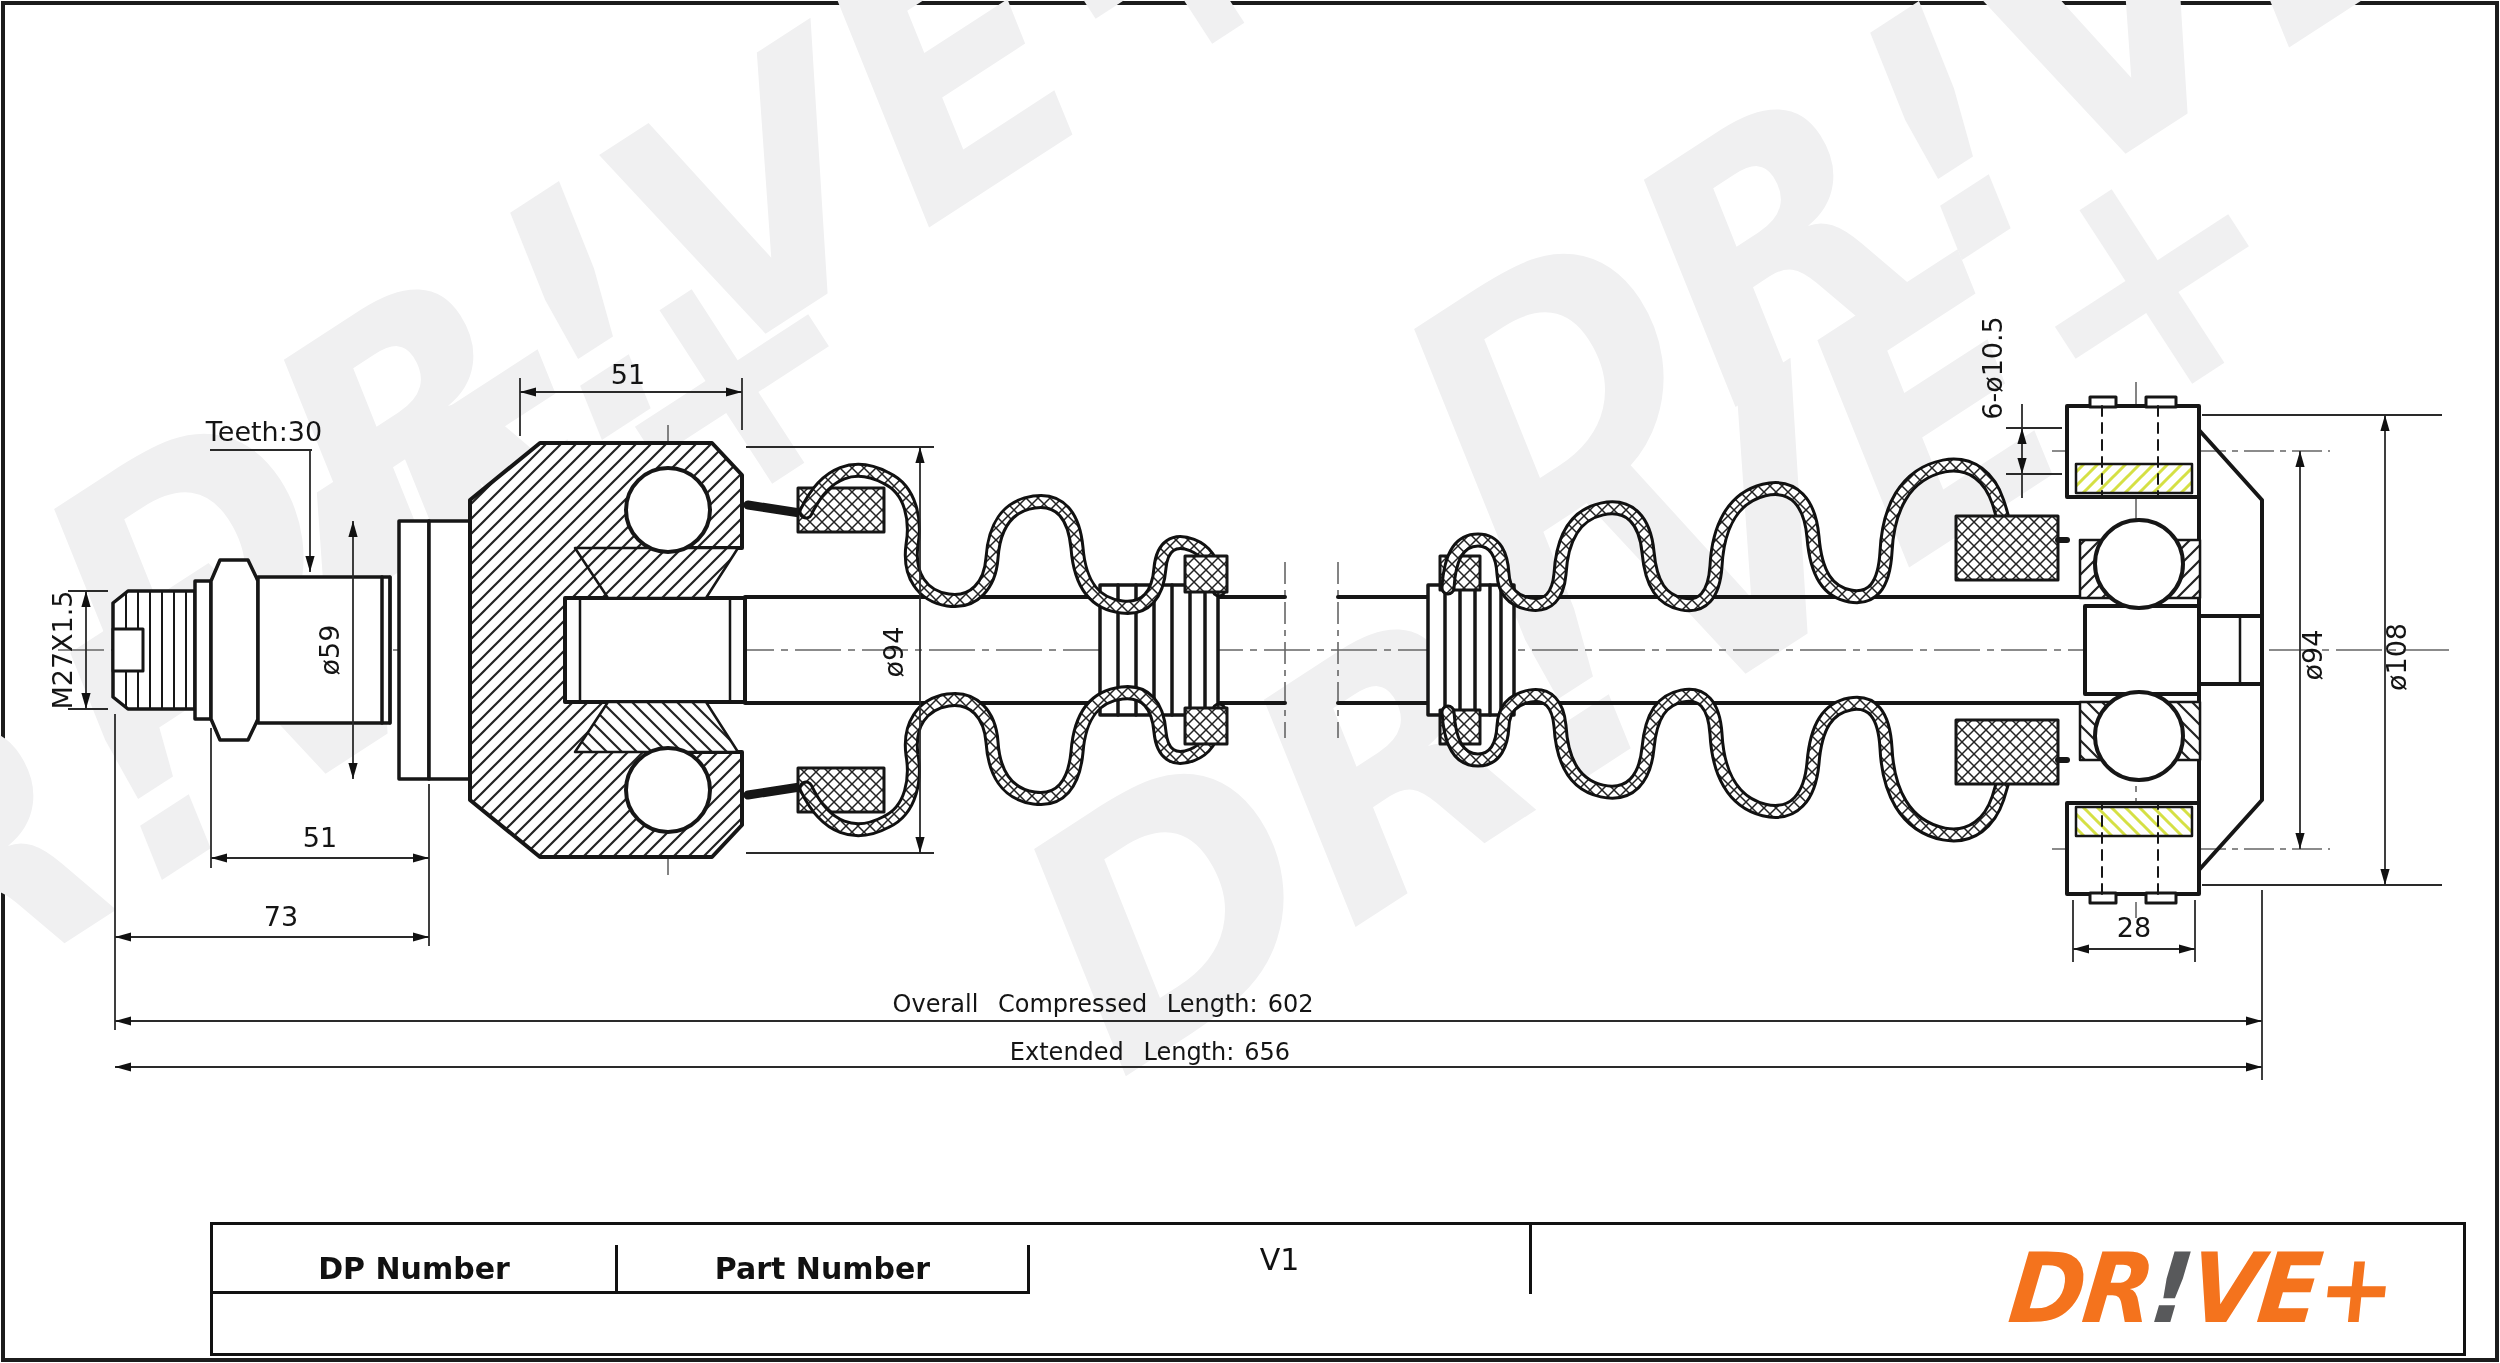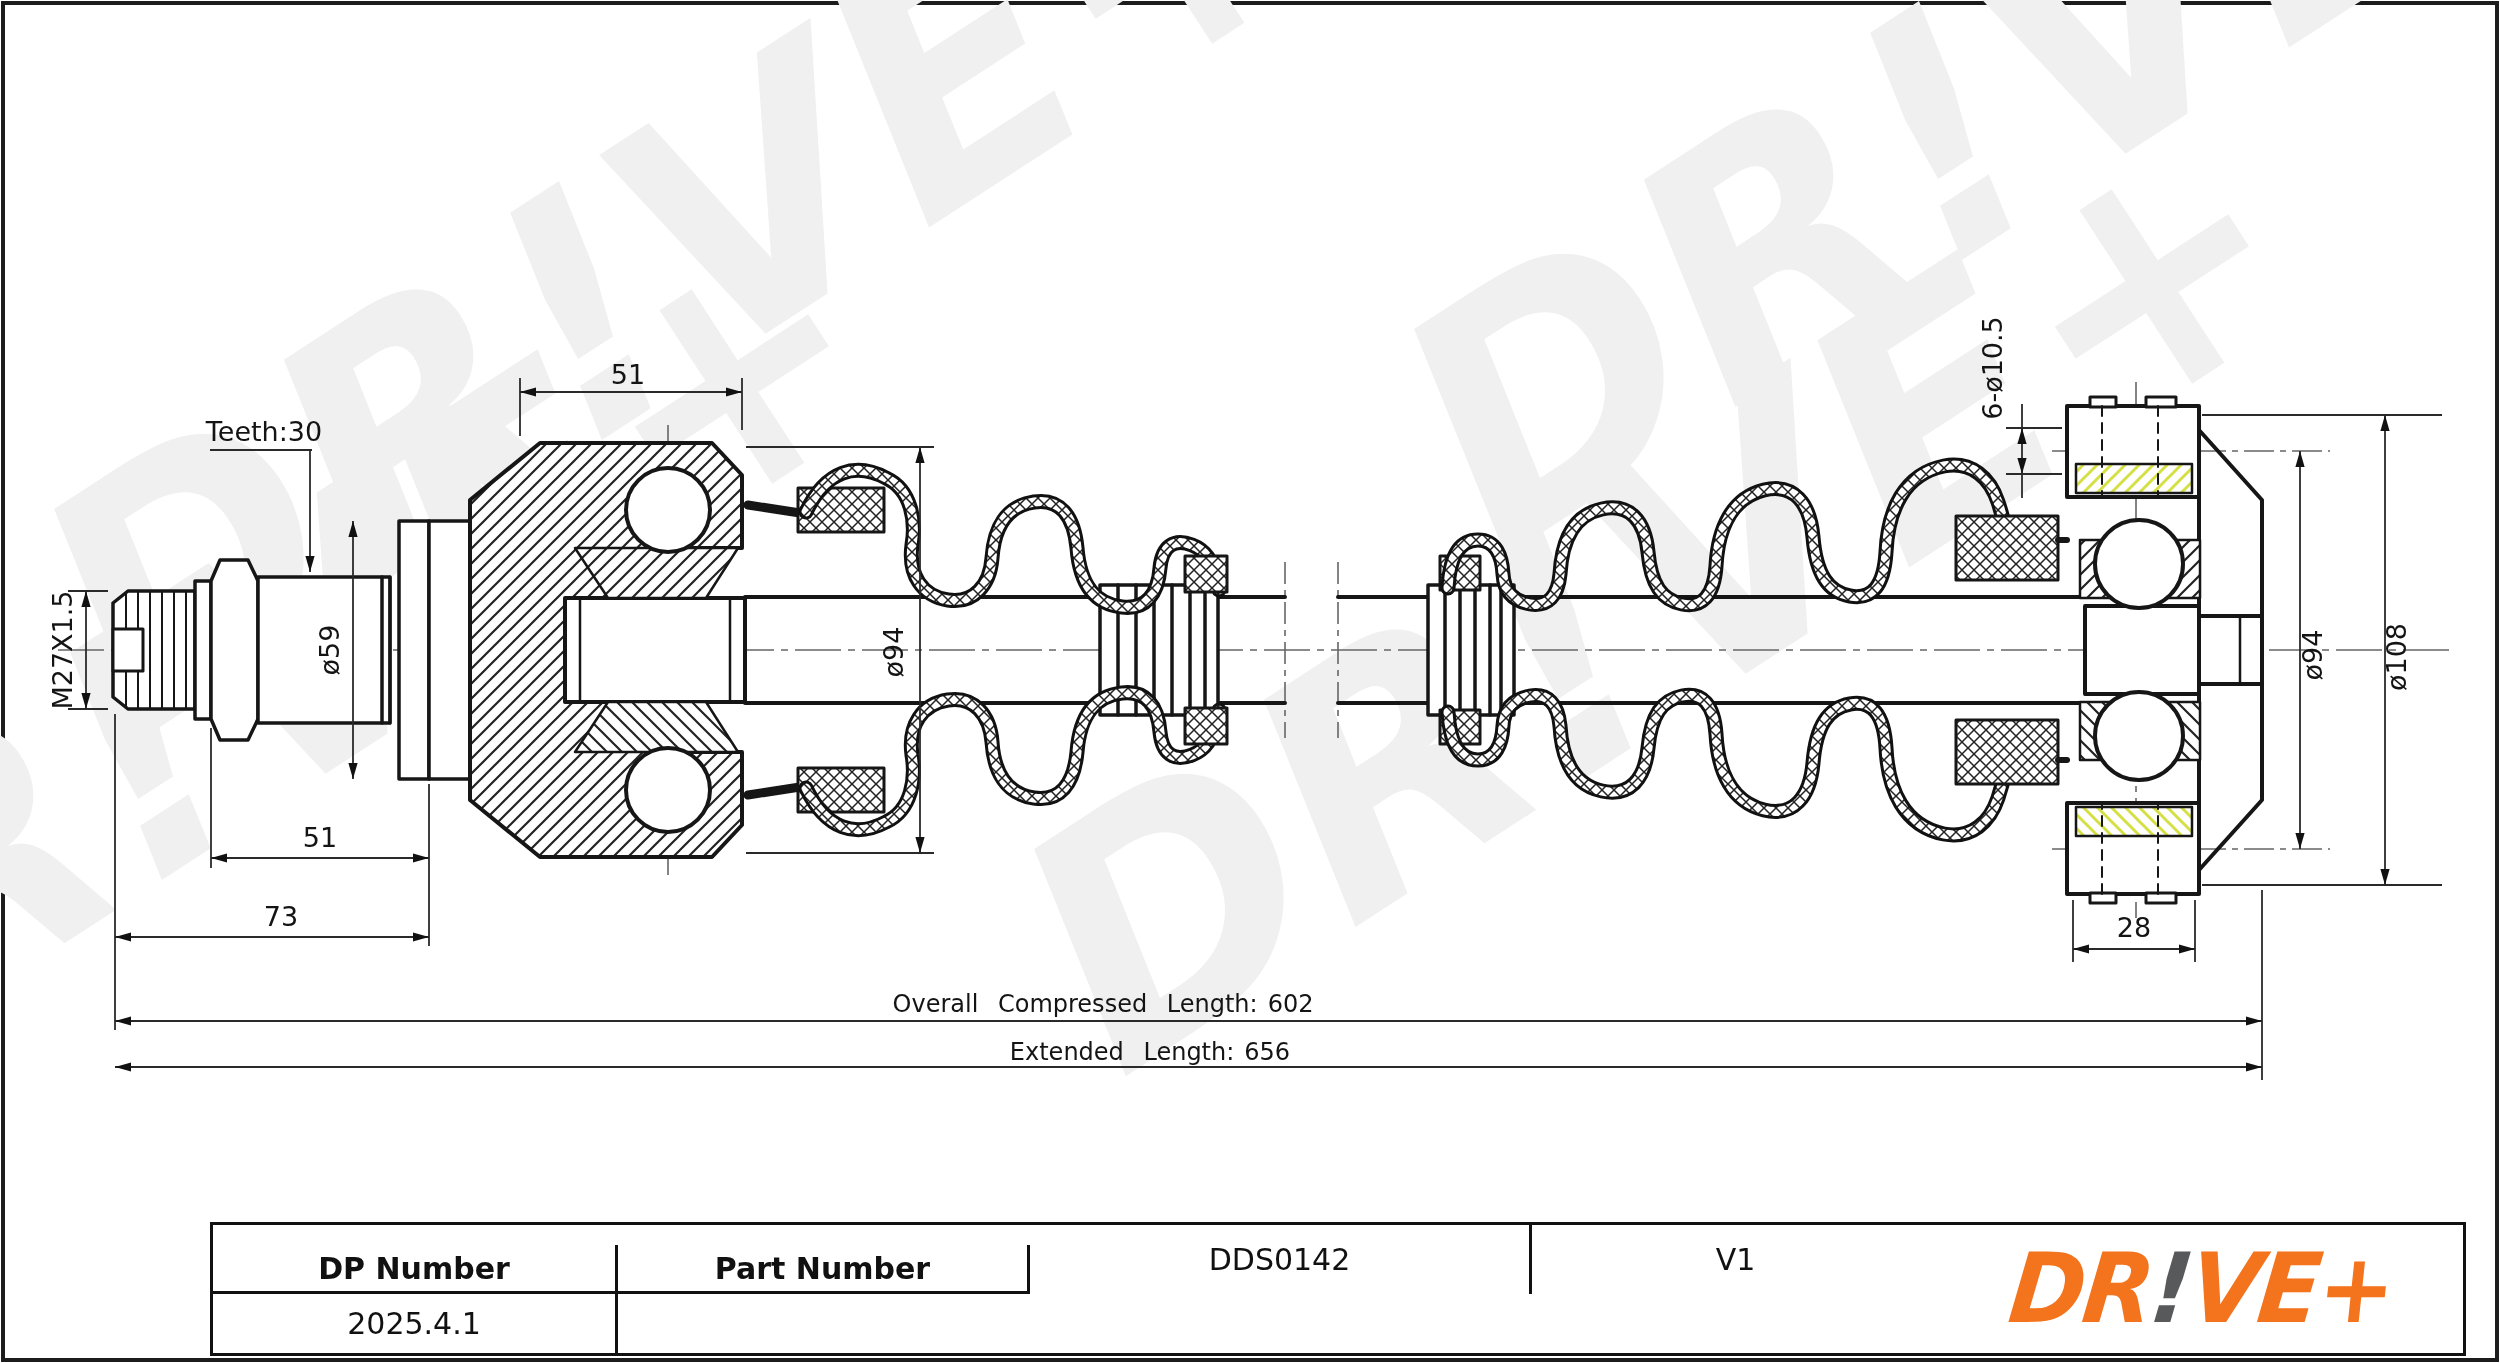--- a/index.html
+++ b/index.html
@@ -233,18 +233,16 @@
     </text>
   </g>
 </svg>
 
   <div id="titleblock">
     <div class="cell hdr">DP Number</div>
     <div class="cell hdr">Part Number</div>
     <div class="cell logo-cell">
       <div class="brand"><span>DR</span><span class="bang">!</span><span>VE+</span></div>
     </div>
-    <div class="cell">DDS0142</div>
     <div class="cell">V1</div>
-    <div class="cell">2025.4.1</div>
   </div>
 
 </div>
 
 </body></html>

